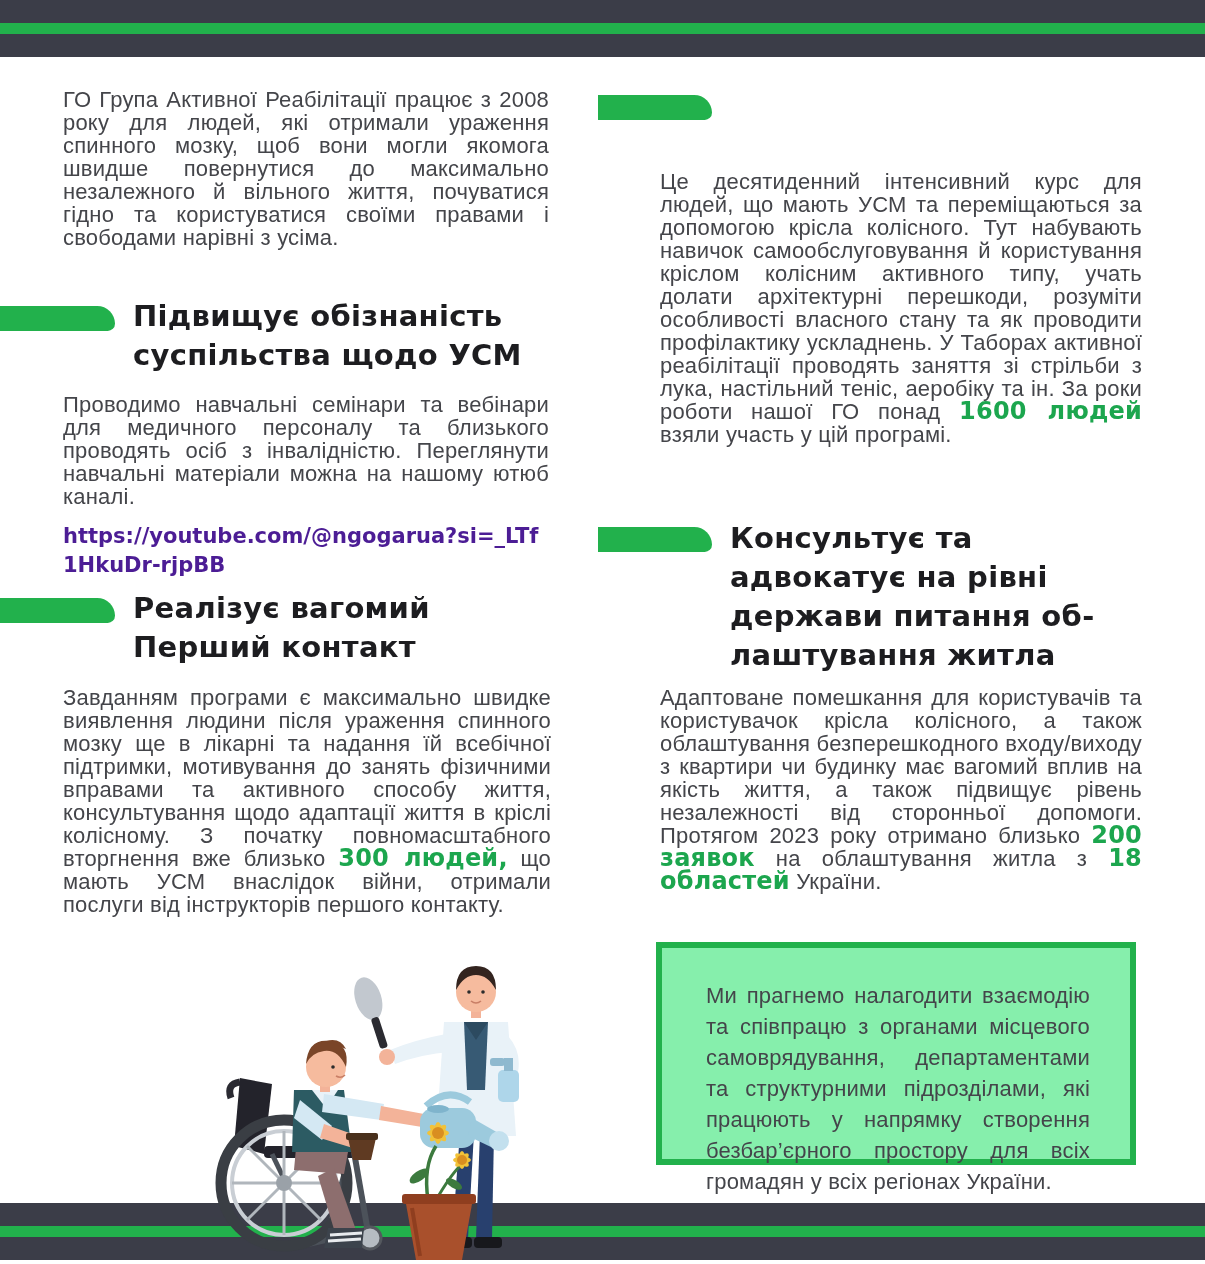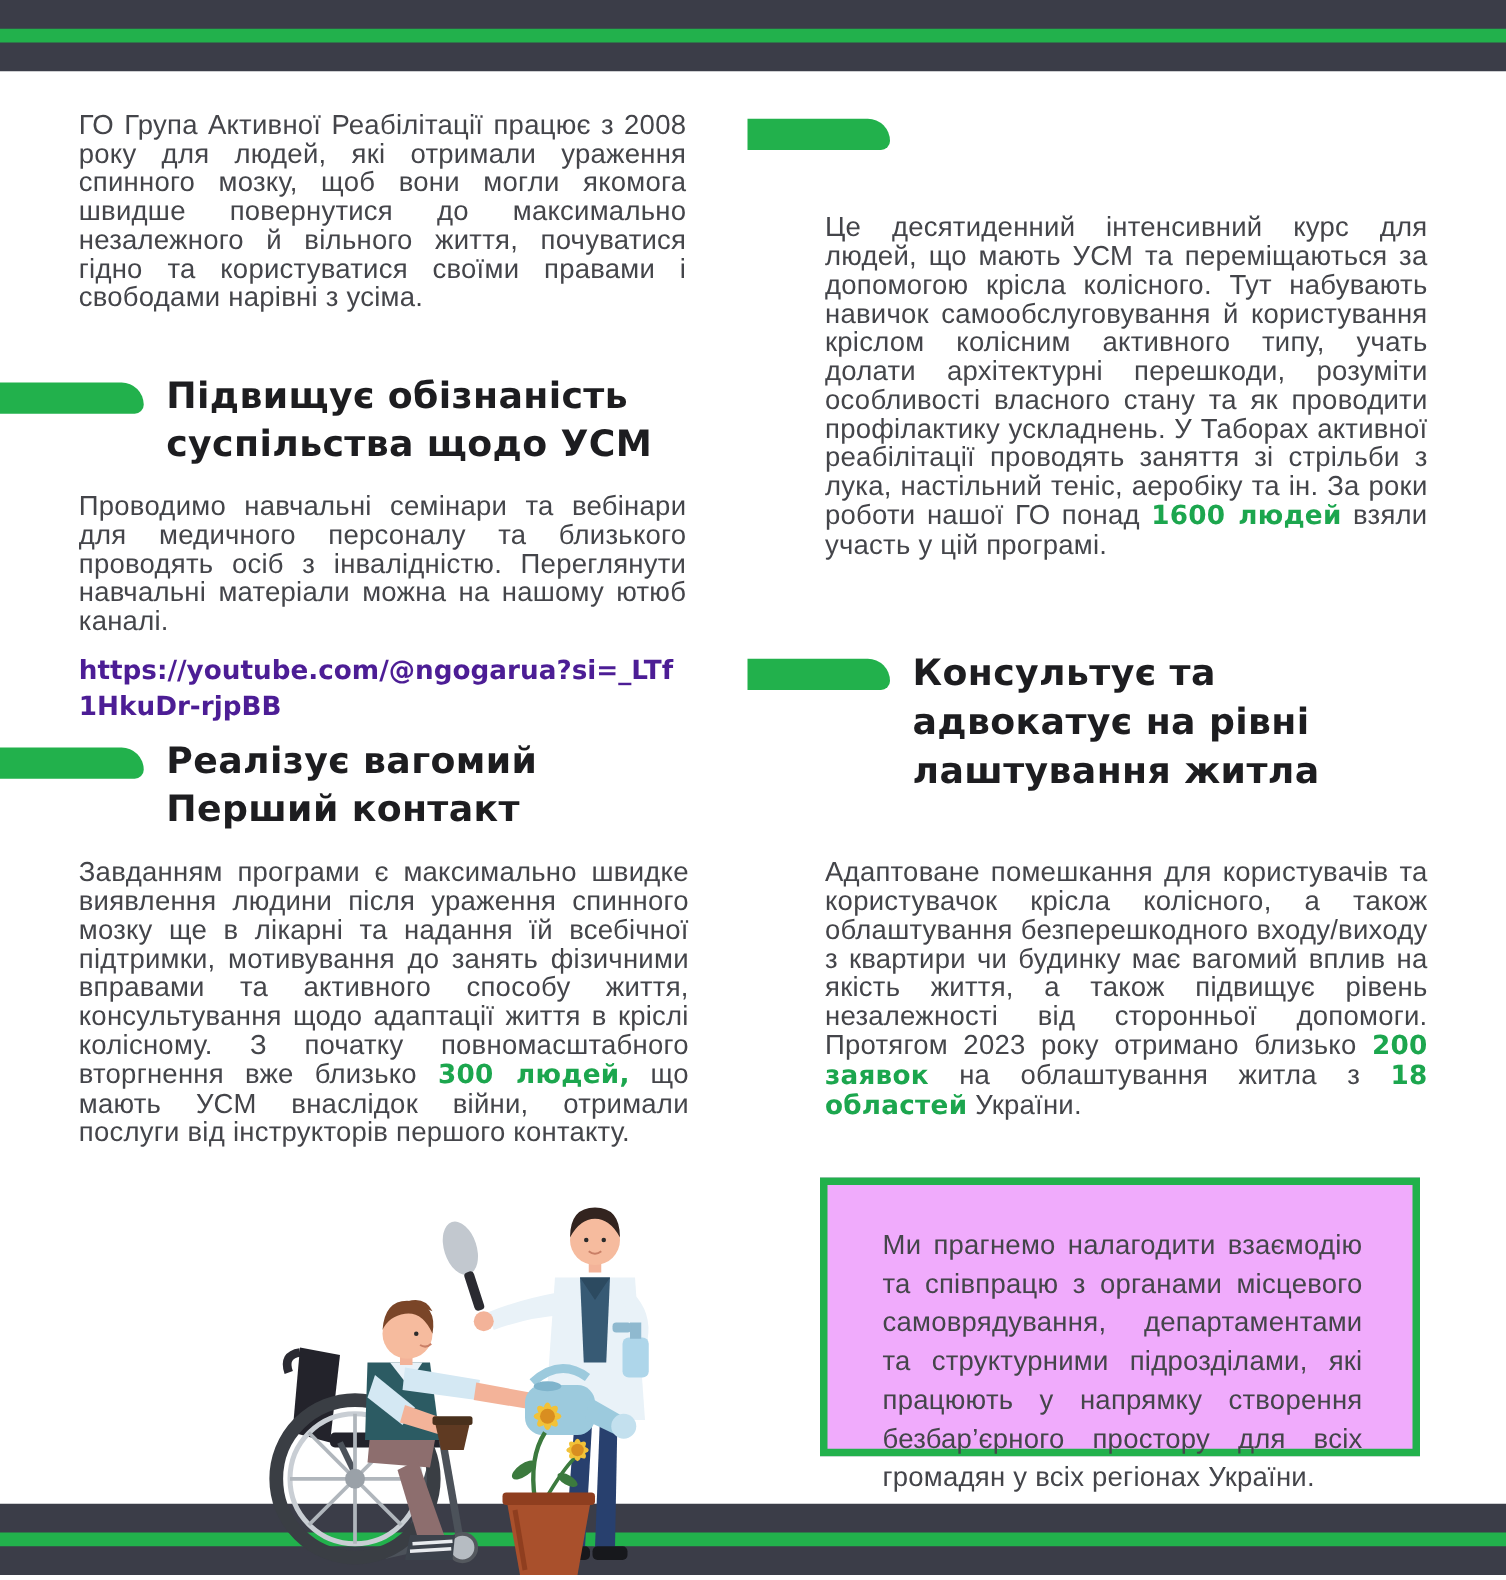--- a/index.html
+++ b/index.html
@@ -10,21 +10,21 @@
   
   .bar{position:absolute;left:0;width:1205px;height:57px;background:#3b3d48;z-index:1;}
   .bar.top{top:0;}
   .bar.bottom{top:1203px;}
   .stripe{position:absolute;left:0;width:100%;height:11px;background:#22b14c;top:23px;}
 
   
   .body{font-size:22px;line-height:23px;color:#44454a;text-align:justify;margin:0;
         letter-spacing:.2px;}
   .gt{color:#1ca64e;font-weight:700;font-family:"DejaVu Sans","Liberation Sans",sans-serif;
-      font-size:21px;}
+      font-size:24px;}
 
   
   .hd{margin:0;font-family:"DejaVu Sans","Liberation Sans",sans-serif;font-weight:700;
       font-size:29px;line-height:39px;color:#1d1d20;letter-spacing:.3px;}
   .hd .ln{display:block;}
 
   
   .tab{background:#22b14c;height:25px;border-radius:0 22px 9px 0;}
   .t-l1{left:0;top:306px;width:115px;}
   .t-l2{left:0;top:598px;width:115px;}
@@ -42,21 +42,21 @@
   .p-l3{left:63px;top:686px;width:488px;}
 
   
   .h-r1{left:730px;top:87px;width:430px;}
   .p-r1{left:660px;top:170px;width:482px;}
   .h-r2{left:730px;top:519px;width:430px;}
   .p-r2{left:660px;top:686px;width:482px;}
 
   
   .box{left:656px;top:942px;width:480px;height:223px;border:6px solid #22b14c;
-       box-sizing:border-box;background:#f0abfc;}
+       box-sizing:border-box;background:#86efac;}
   .box .body{margin:32px 40px 0 44px;line-height:31px;}
 
   
   .illo{left:176px;top:940px;width:430px;height:325px;z-index:2;}
 </style>
 </head>
 <body>
 
 <div class="page">
 
@@ -81,20 +81,21 @@
   </h2>
   <p class="body abs p-l3"><span>Завданням програми є максимально швидке виявлення людини після ураження спинного мозку ще в лікарні та надання їй всебічної підтримки, мотивування до занять фізичними вправами та активного способу життя, консультування щодо адаптації життя в кріслі колісному. З початку повномасштабного вторгнення вже близько </span><span class="gt">300 людей,</span><span> що мають УСМ внаслідок війни, отримали послуги від інструкторів першого контакту.</span></p>
 
   <div class="tab abs t-r1"></div>
   <p class="body abs p-r1"><span>Це десятиденний інтенсивний курс для людей, що мають УСМ та переміщаються за допомогою крісла колісного. Тут набувають навичок самообслуговування й користування кріслом колісним активного типу, учать долати архітектурні перешкоди, розуміти особливості власного стану та як проводити профілактику ускладнень. У Таборах активної реабілітації проводять заняття зі стрільби з лука, настільний теніс, аеробіку та ін. За роки роботи нашої ГО понад </span><span class="gt">1600 людей</span><span> взяли участь у цій програмі.</span></p>
 
   <div class="tab abs t-r2"></div>
   <h2 class="hd abs h-r2">
     <span class="ln">Консультує та</span>
     <span class="ln">адвокатує на рівні</span>
+    <span class="ln">держави питання об-</span>
     <span class="ln">лаштування житла</span>
   </h2>
   <p class="body abs p-r2"><span>Адаптоване помешкання для користувачів та користувачок крісла колісного, а також облаштування безперешкодного входу/виходу з квартири чи будинку має вагомий вплив на якість життя, а також підвищує рівень незалежності від сторонньої допомоги.  Протягом 2023 року отримано близько </span><span class="gt">200 заявок</span><span> на облаштування житла з </span><span class="gt">18 областей</span><span> України.</span></p>
 
   <div class="abs box">
     <p class="body">Ми прагнемо налагодити взаємодію та співпрацю з органами місцевого самоврядування, департаментами та структурними підрозділами, які працюють у напрямку створення безбар’єрного простору для всіх громадян у всіх регіонах України.</p>
   </div>
 
   <svg class="abs illo" viewBox="0 0 430 325" aria-hidden="true">
 

